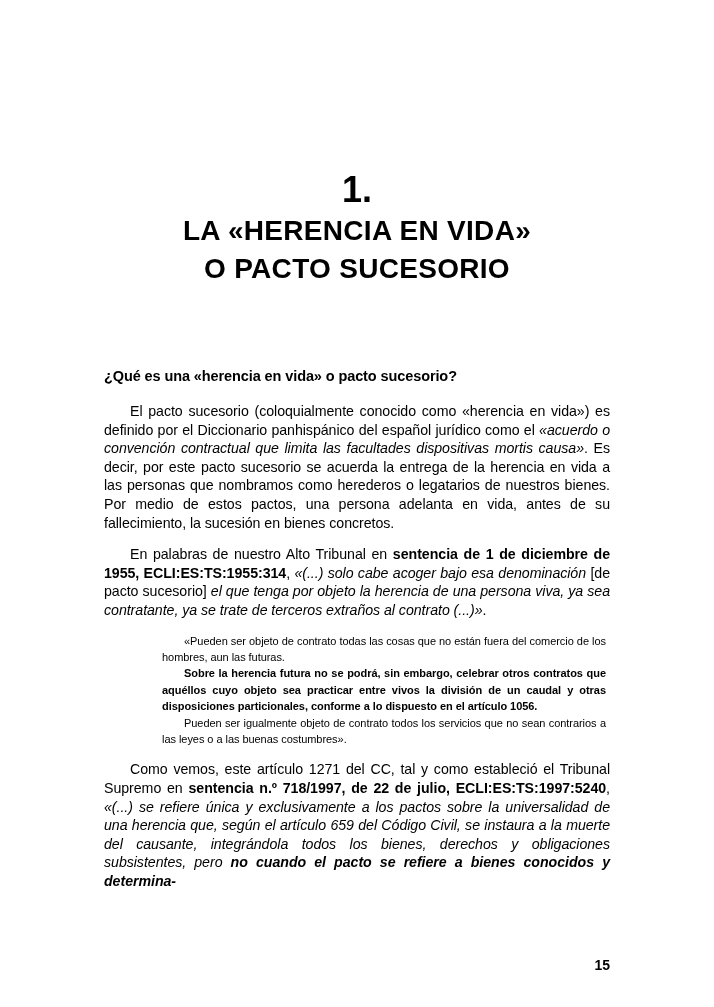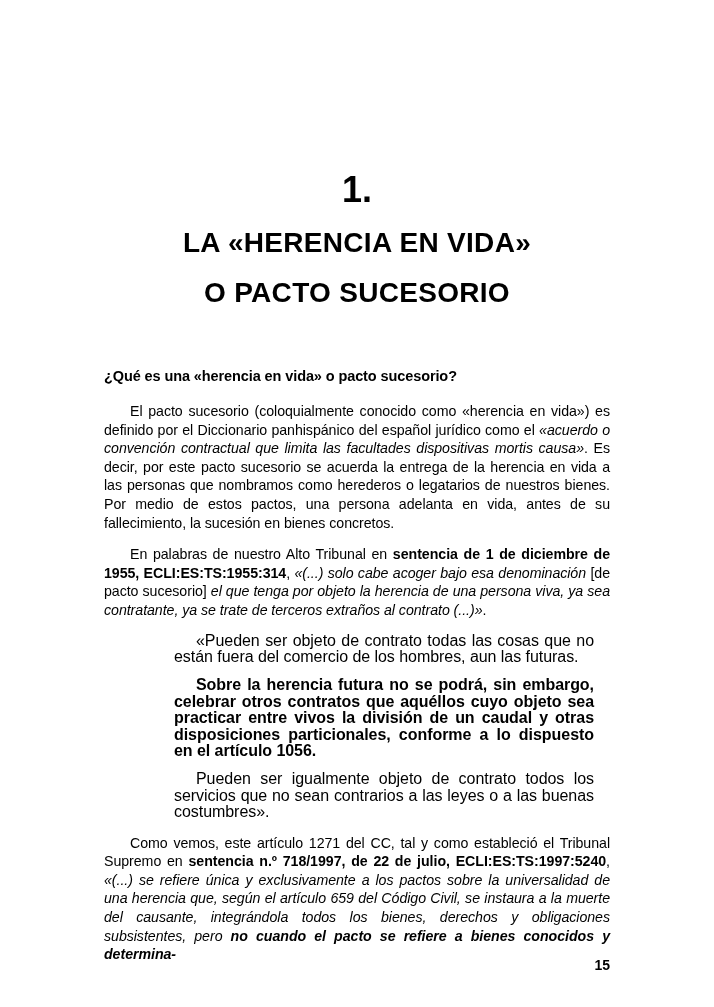--- a/index.html
+++ b/index.html
@@ -36,21 +36,21 @@
     font-weight: bold;
     letter-spacing: 0px;
     line-height: 40px;
     margin: 0 0 4px 0;
   }
   .chapter-title-line {
     font-size: 28px;
     font-weight: bold;
     line-height: 34px;
     letter-spacing: 0.3px;
-    margin: 16px;
+    margin: 4px;
   }
 
   
   .content {
     position: absolute;
     left: 104px;
     top: 368px;
     width: 506px;
   }
   .section-question {
@@ -73,23 +73,23 @@
   .bd { font-weight: bold; }
   .bdit { font-weight: bold; font-style: italic; }
 
   
   .quote-block {
     margin: 0 0 13px 0;
     padding-left: 58px;
     padding-right: 4px;
   }
   .quote-block p {
-    font-size: 16px;
+    font-size: 11px;
     line-height: 16.4px;
-    margin: 12px;
+    margin: 0;
     text-align: justify;
     text-indent: 22px;
     letter-spacing: -0.05px;
   }
 
   
   .folio {
     position: absolute;
     right: 104px;
     bottom: 34px;

